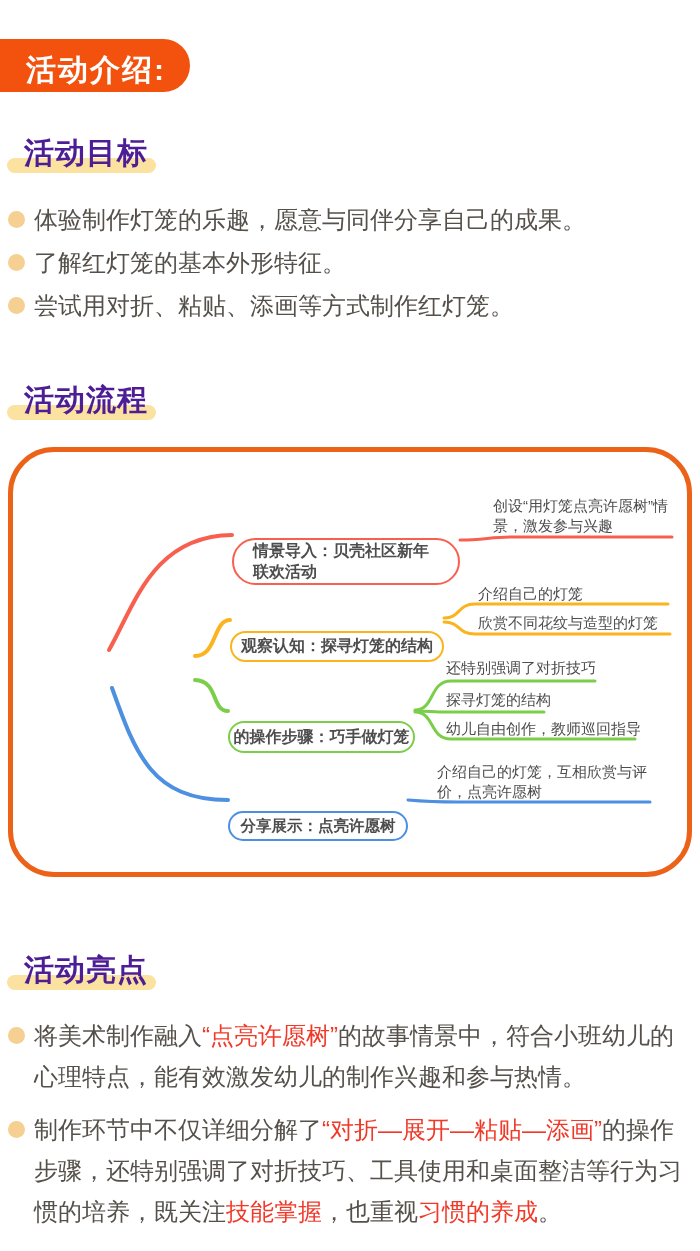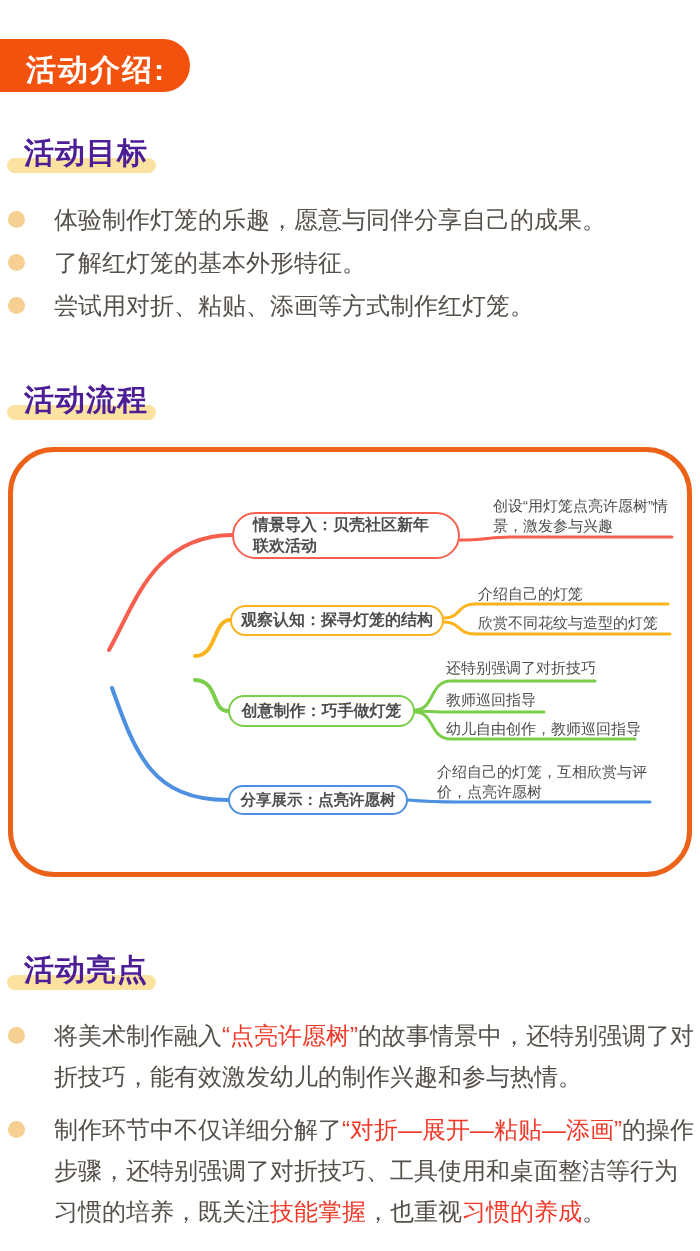--- a/index.html
+++ b/index.html
@@ -41,21 +41,21 @@
     position:absolute;
     left:-17px; right:-8px; bottom:-5px;
     height:15px;
     background:#FBE2A0;
     border-radius:8px;
   }
   .sec-h .txt { position:relative; }
 
   
   .blist { margin-left:0; }
-  .bitem { display:flex; align-items:flex-start;gap:20px; }
+  .bitem { display:flex; align-items:flex-start; }
   .dot {
     flex:none;
     width:17px; height:17px;
     border-radius:50%;
     background:#F6CF92;
     margin-left:8px;
   }
   .goals { margin-top:35px; }
   .goals .bitem { margin-bottom:10px; }
   .goals .dot { margin-top:8px; margin-right:9px; }
@@ -84,21 +84,21 @@
     background:#ffffff;
     color:#4D4D4D;
   }
   .mm-root {
     left:20px; top:195px; width:166px; height:42px;
     border:2px solid #97A8BD; border-radius:21px;
     justify-content:center;
     font-size:21px; font-weight:600; color:#4A4A4A;
     letter-spacing:0.5px;
   }
-  .mm-pill { font-weight:600; font-size:16px; }
+  .mm-pill { font-weight:600; font-size:16px;margin-top:26px; }
   .mm-p1 {
     left:219px; top:60px; width:228px; height:47px;
     border:2.5px solid #F7604F; border-radius:24px;
     padding:0 14px 0 19px; line-height:1.28;
   }
   .mm-p2 {
     left:217px; top:153px; width:214px; height:31px;
     border:2.5px solid #FBB41E; border-radius:16px;
     justify-content:center; white-space:nowrap;
   }
@@ -186,44 +186,44 @@
   </svg>
 
 
   <div class="mm-node mm-pill mm-p1">
     <span>情景导入：贝壳社区新年联欢活动</span>
   </div>
   <div class="mm-node mm-pill mm-p2">
     <span>观察认知：探寻灯笼的结构</span>
   </div>
   <div class="mm-node mm-pill mm-p3">
-    <span>创意制作：巧手做灯笼</span>
+    <span>的操作步骤：巧手做灯笼</span>
   </div>
   <div class="mm-node mm-pill mm-p4">
     <span>分享展示：点亮许愿树</span>
   </div>
 
   <div class="mm-label mm-l1">创设“用灯笼点亮许愿树”情景，激发参与兴趣</div>
   <div class="mm-label mm-l2a">介绍自己的灯笼</div>
   <div class="mm-label mm-l2b">欣赏不同花纹与造型的灯笼</div>
   <div class="mm-label mm-l3a">还特别强调了对折技巧</div>
-  <div class="mm-label mm-l3b">教师巡回指导</div>
+  <div class="mm-label mm-l3b">探寻灯笼的结构</div>
   <div class="mm-label mm-l3c">幼儿自由创作，教师巡回指导</div>
   <div class="mm-label mm-l4">介绍自己的灯笼，互相欣赏与评价，点亮许愿树</div>
 </div>
 
 <div class="sec-h-wrap m-hl-heading">
   <div class="sec-h">
     <span class="bar"></span>
     <span class="txt">活动亮点</span>
   </div>
 </div>
 
 <div class="blist hl-list">
   <div class="bitem">
     <span class="dot"></span>
-    <span class="btxt"><span>将美术制作融入</span><span class="red">“点亮许愿树”</span><span>的故事情景中，还特别强调了对折技巧，能有效激发幼儿的制作兴趣和参与热情。</span></span>
+    <span class="btxt"><span>将美术制作融入</span><span class="red">“点亮许愿树”</span><span>的故事情景中，符合小班幼儿的心理特点，能有效激发幼儿的制作兴趣和参与热情。</span></span>
   </div>
   <div class="bitem">
     <span class="dot"></span>
     <span class="btxt"><span>制作环节中不仅详细分解了</span><span class="red">“对折—展开—粘贴—添画”</span><span>的操作步骤，还特别强调了对折技巧、工具使用和桌面整洁等行为习惯的培养，既关注</span><span class="red">技能掌握</span><span>，也重视</span><span class="red">习惯的养成</span><span>。</span></span>
   </div>
 </div>
 
 </body></html>

